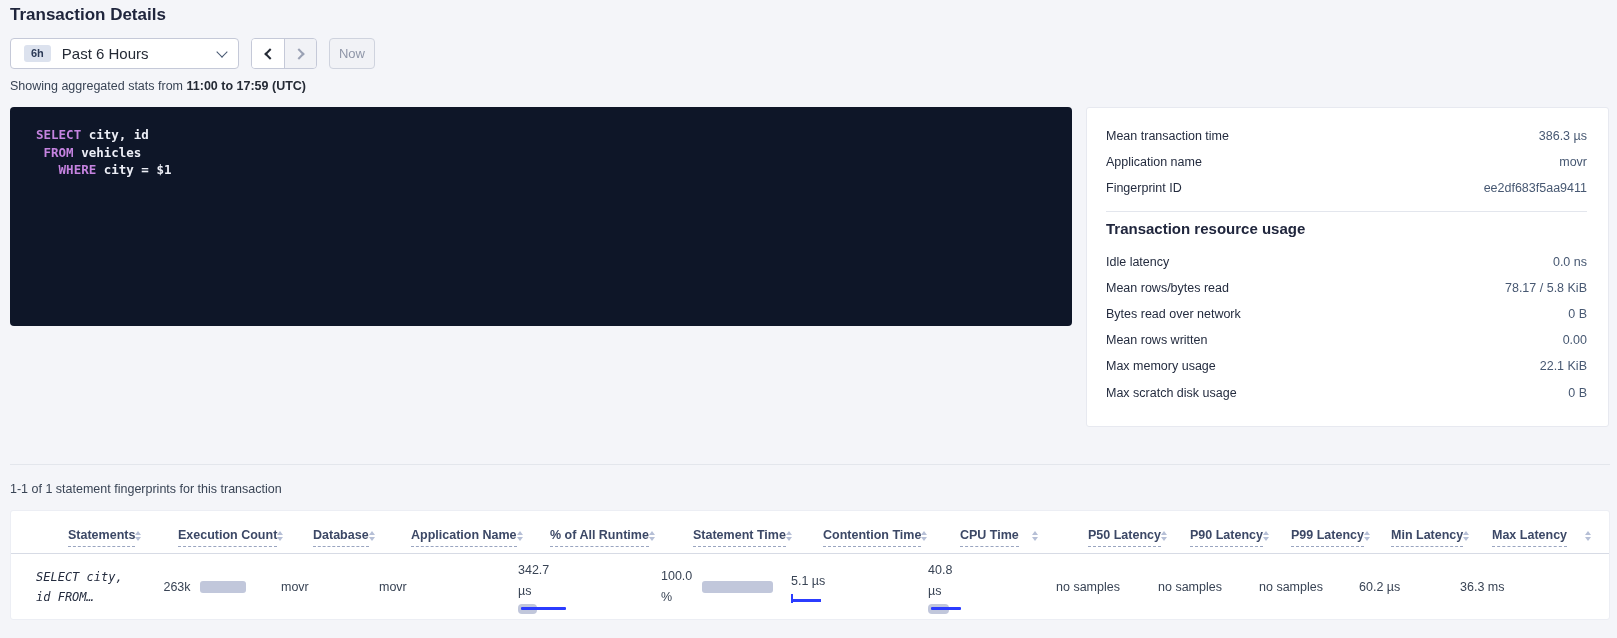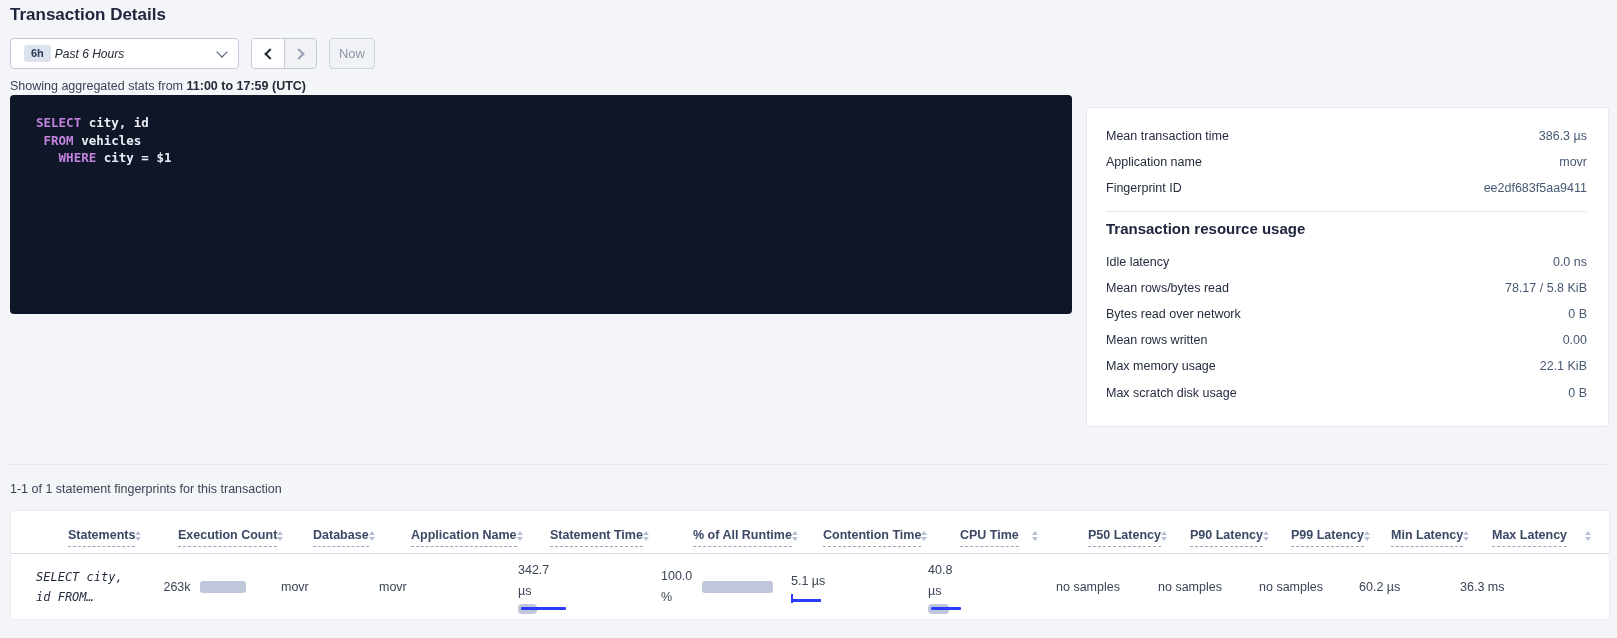--- a/index.html
+++ b/index.html
@@ -27,21 +27,21 @@
   .controls{position:absolute;left:10px;top:38px;height:47px;display:flex;align-items:stretch;}
   .time-dropdown{
     width:229px;height:31px;background:#fff;border:1px solid #c5c9d8;border-radius:4px;
     display:flex;align-items:center;padding:0 12px 0 13px;cursor:pointer;
     font-family:inherit;
   }
   .time-badge{
     background:#dce2ee;color:#2c3a57;font-size:11px;font-weight:700;
     border-radius:3px;padding:2px 7px;line-height:13px;
   }
-  .time-label{font-size:12px;color:#242a35;margin-left:4px;flex:1;text-align:left;font-style:italic;}
+  .time-label{font-size:15px;color:#242a35;margin-left:11px;flex:1;text-align:left;}
   .chev{
     width:8px;height:8px;border-right:1.6px solid #475872;border-bottom:1.6px solid #475872;
     transform:rotate(45deg);margin-top:-4px;
   }
   .arrow-group{
     display:flex;margin-left:12px;border:1px solid #c5c9d8;border-radius:4px;overflow:hidden;height:31px;
   }
   .arrow-btn{
     width:32px;height:100%;background:#fff;border:none;display:flex;align-items:center;justify-content:center;cursor:pointer;
   }
@@ -57,21 +57,21 @@
   }
   .now-btn{
     margin-left:12px;width:46px;height:31px;background:#f1f2f6;border:1px solid #cfd3de;border-radius:4px;
     color:#8f96a8;font-size:13px;font-family:inherit;cursor:default;
   }
   .stats-caption{position:absolute;left:10px;top:79px;font-size:12.5px;color:#394455;}
   .stats-caption strong{font-weight:700;color:#242a35;}
 
   
   .sql-box{
-    position:absolute;left:10px;top:95px;width:1062px;height:219px;
+    position:absolute;left:10px;top:107px;width:1062px;height:219px;
     background:var(--sql-background);border-radius:4px;
     padding:19px 0 0 26px;
     font-family:"DejaVu Sans Mono","Liberation Mono",monospace;
     font-size:12.5px;font-weight:700;line-height:17.5px;color:#eceef6;
   }
   .sql-line{white-space:pre;}
   .sql-kw{color:var(--sql-keyword);}
 
   
   .summary-panel{
@@ -225,25 +225,25 @@
         </div>
       <div class="th">
           <span class="th-label">Database</span>
           <span class="sort"></span>
         </div>
       <div class="th">
           <span class="th-label">Application Name</span>
           <span class="sort"></span>
         </div>
       <div class="th">
+          <span class="th-label">% of All Runtime</span>
+          <span class="sort"></span>
+        </div>
+      <div class="th">
           <span class="th-label">Statement Time</span>
-          <span class="sort"></span>
-        </div>
-      <div class="th">
-          <span class="th-label">% of All Runtime</span>
           <span class="sort"></span>
         </div>
       <div class="th">
           <span class="th-label">Contention Time</span>
           <span class="sort"></span>
         </div>
       <div class="th">
           <span class="th-label">CPU Time</span>
           <span class="sort"></span>
         </div>

